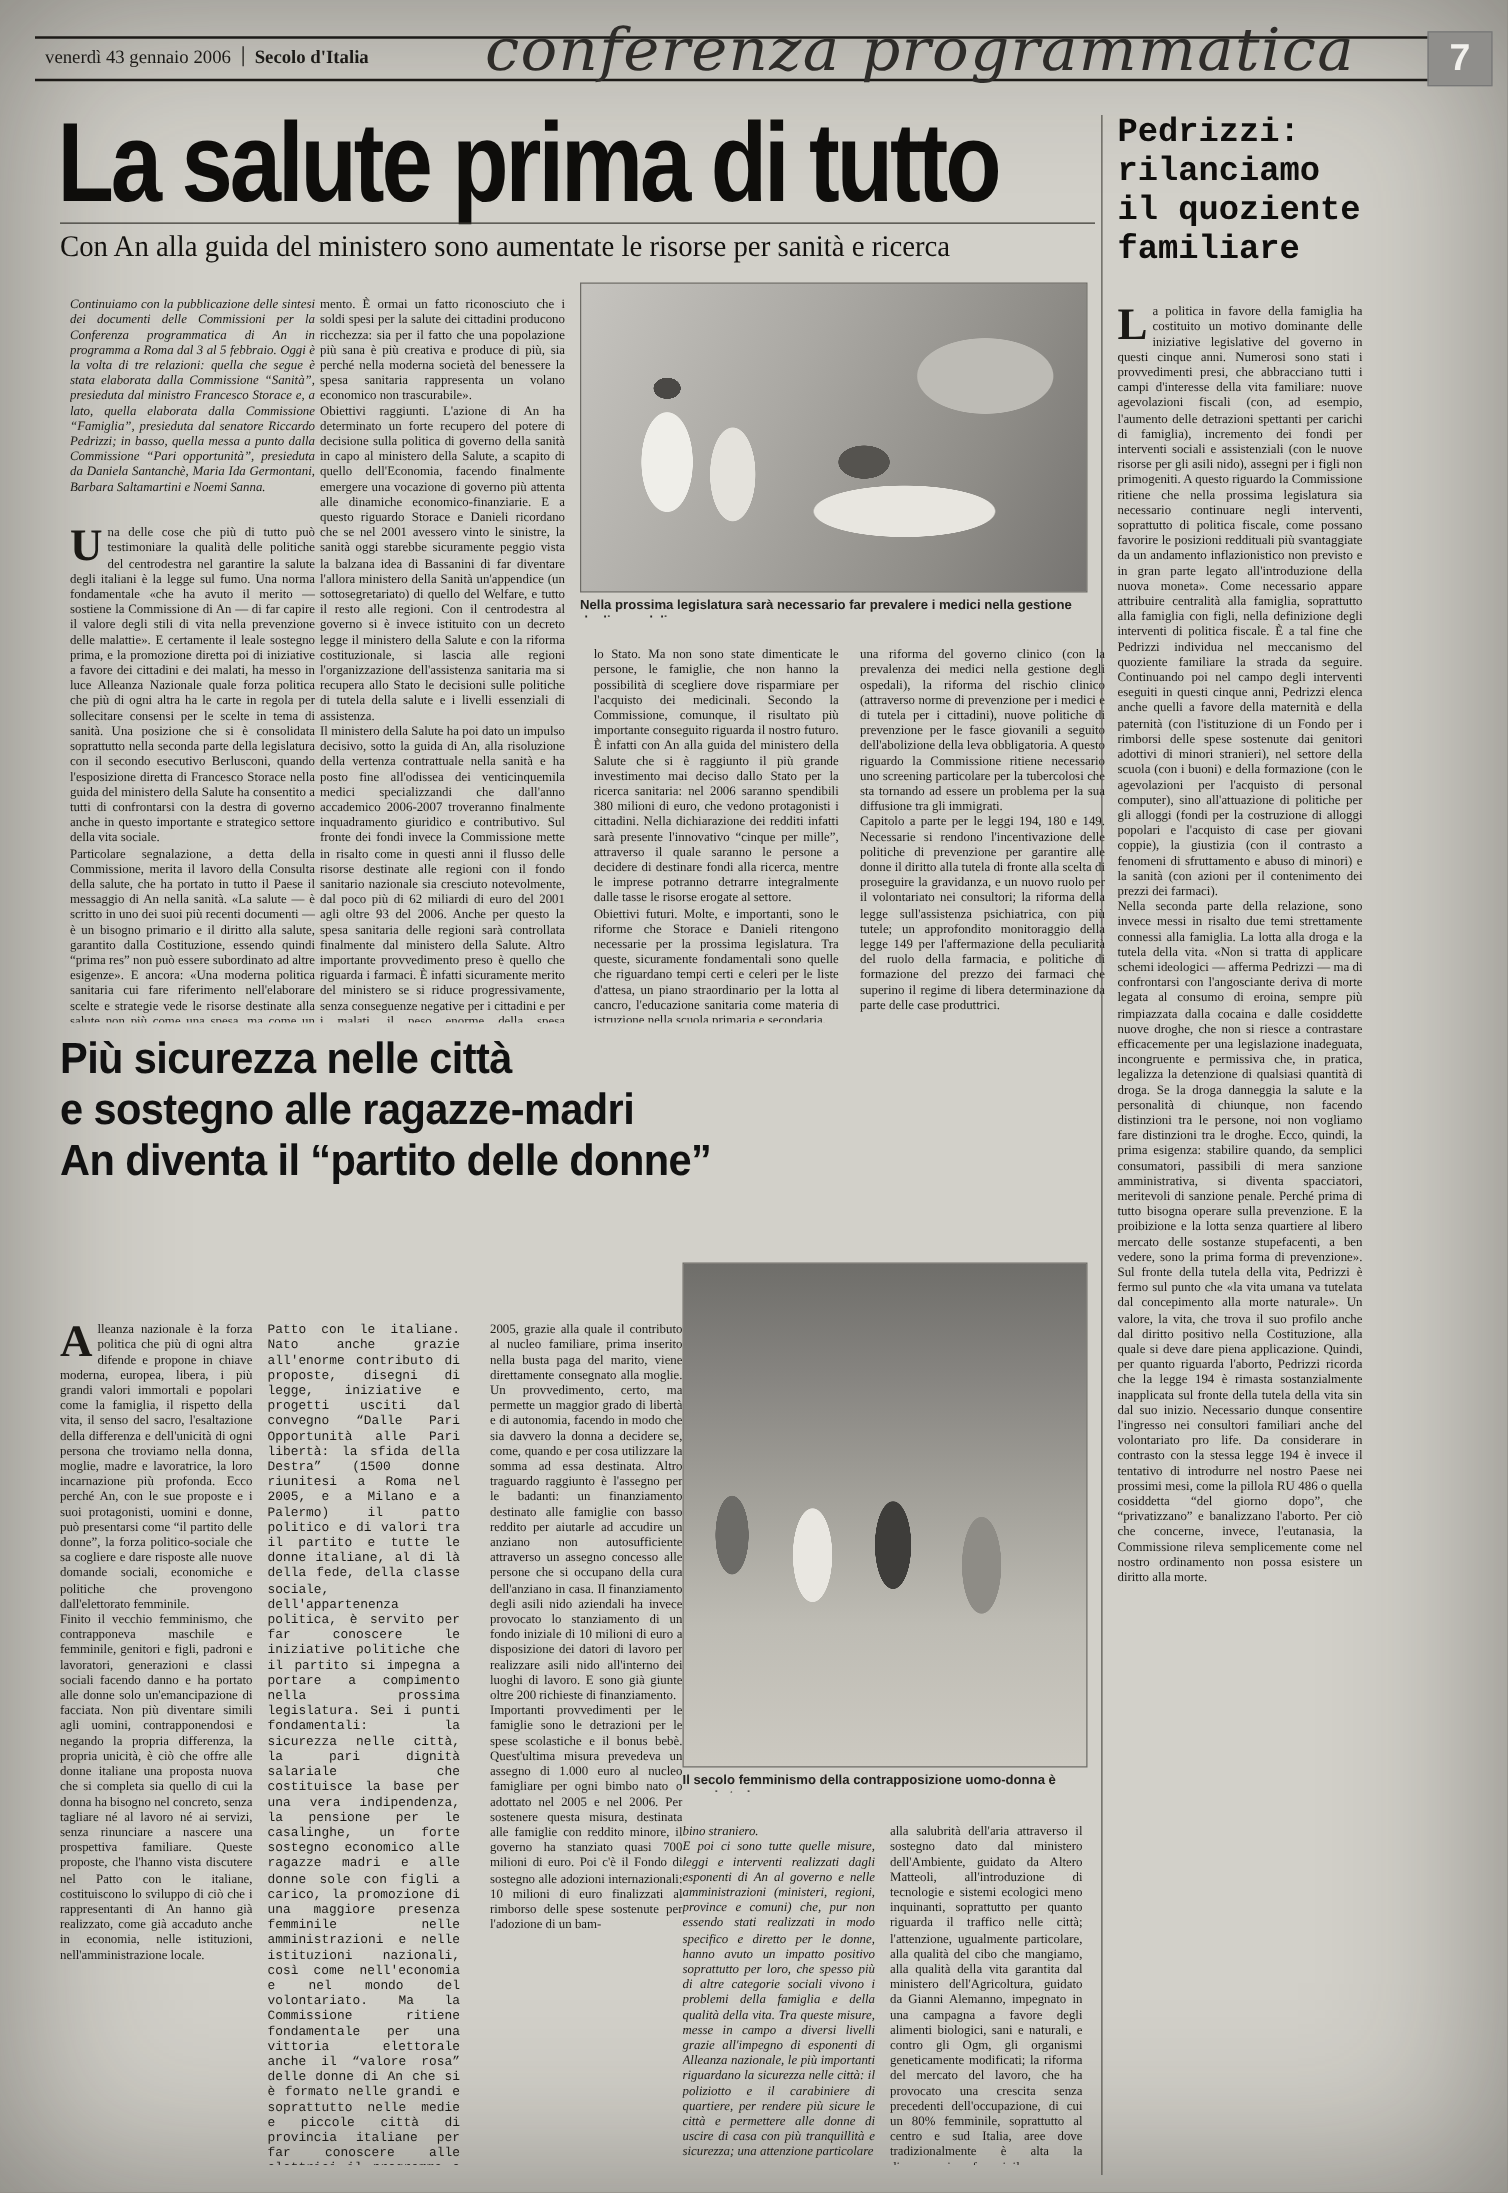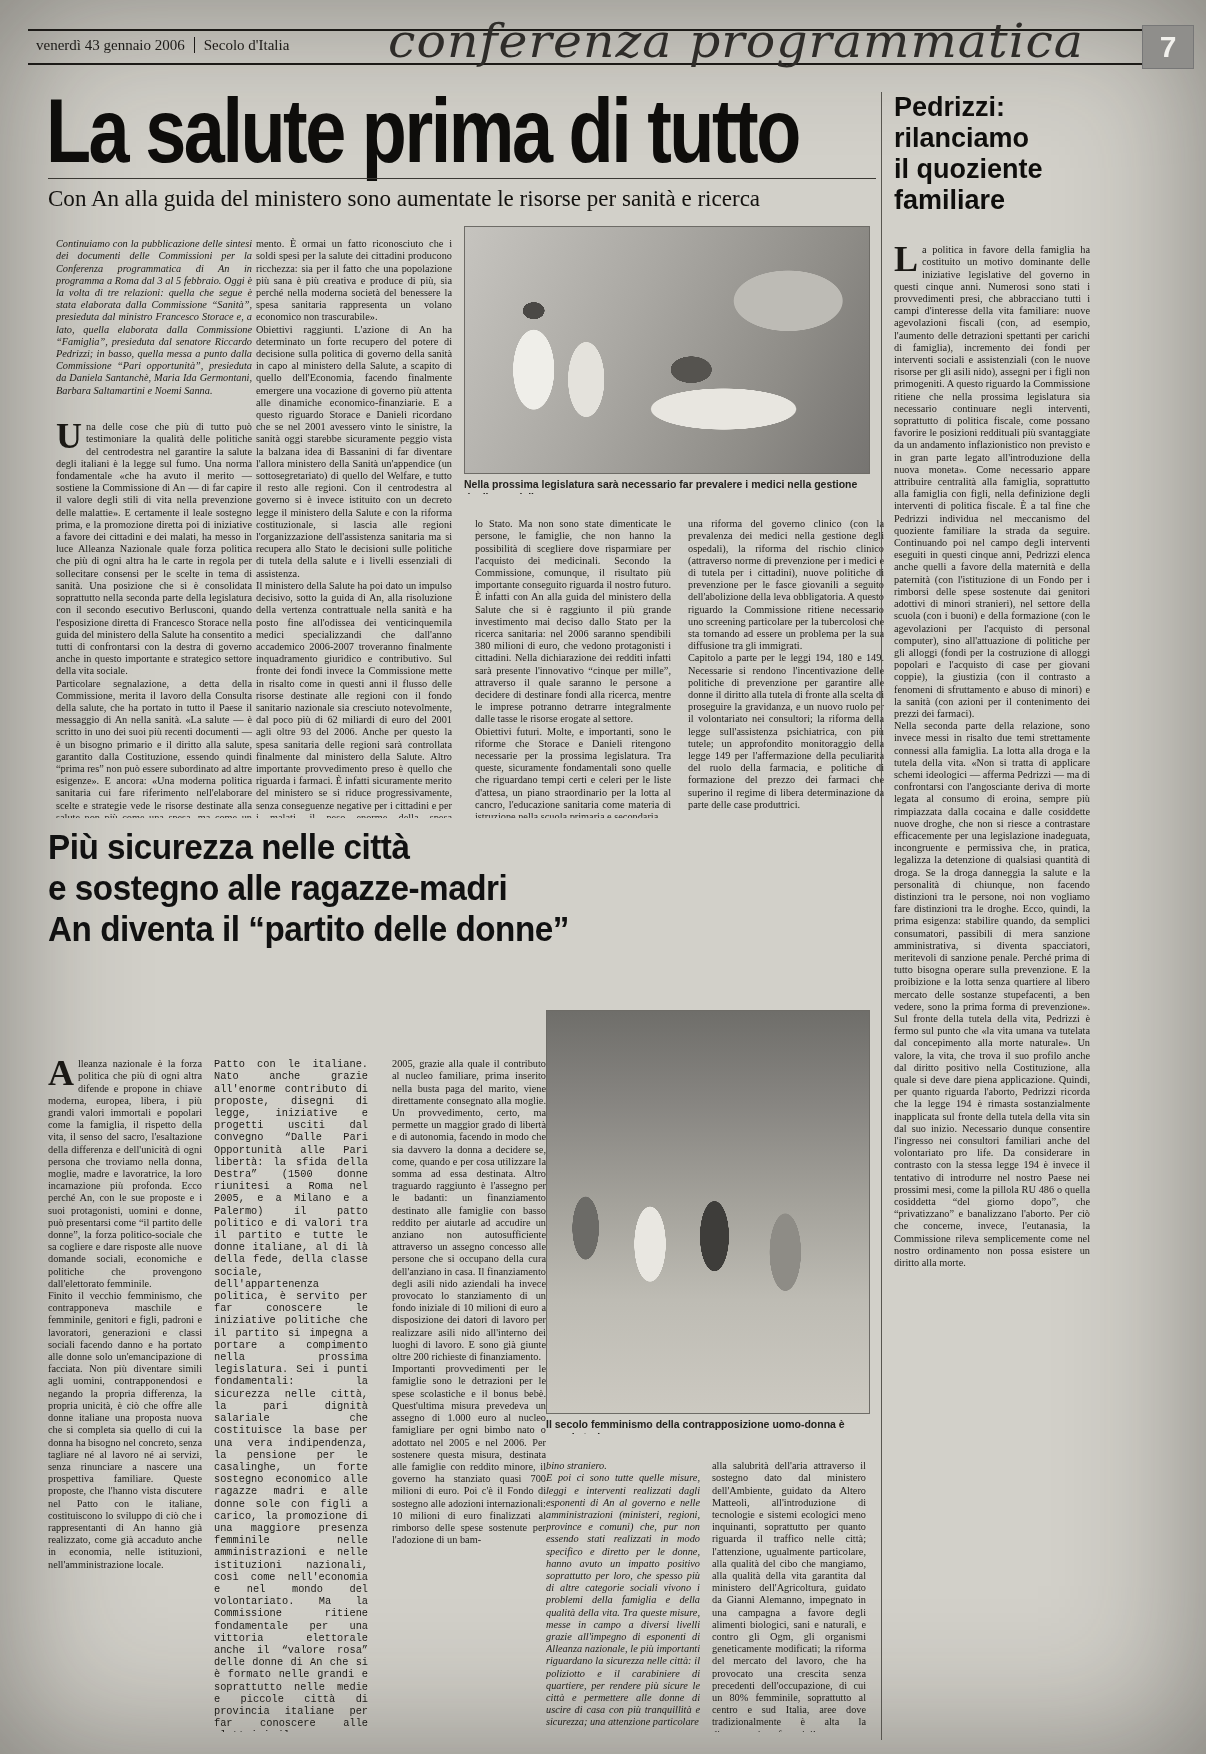--- a/index.html
+++ b/index.html
@@ -6,21 +6,21 @@
   .page{
     position:relative;width:1206px;height:1754px;margin:0 auto;
     background:#d2d0c9;
     box-shadow:inset 0 0 140px rgba(30,28,24,.45);
     font-family:"Liberation Serif",serif;color:#14120f;overflow:hidden;
   }
   .rule{position:absolute;background:#1c1a17;}
   
   .dateline{position:absolute;left:36px;top:37px;font-size:15px;color:#1c1a17;white-space:nowrap;}
   .dateline .sep{display:inline-block;width:1px;height:16px;background:#1c1a17;margin:0 9px;vertical-align:-3px;}
-  .masthead{font-weight:normal;}
+  .masthead{font-weight:bold;}
   .script-title{
     position:absolute;left:388px;top:6px;font-family:"DejaVu Serif",serif;
     font-style:italic;font-size:47px;line-height:70px;color:#2e2c29;letter-spacing:1px;
     transform:scaleX(1.04);transform-origin:left;white-space:nowrap;
   }
   .pagenum-box{
     position:absolute;right:12px;top:25px;width:50px;height:42px;background:#8f8e8b;
     display:flex;align-items:center;justify-content:center;border:1px solid #777;
   }
   .pagenum-box span{color:#f2f1ed;font-family:"Liberation Sans",sans-serif;font-weight:bold;font-size:30px;}
@@ -70,21 +70,21 @@
   .a2-headline{
     position:absolute;left:48px;top:826px;font-family:"Liberation Sans",sans-serif;
     font-weight:bold;font-size:35px;line-height:41px;letter-spacing:-.5px;color:#111;
     white-space:pre-line;transform:scaleX(.95);transform-origin:left;
   }
   .a2-subhead{
     position:absolute;left:48px;top:956px;width:505px;font-size:18.5px;line-height:24px;color:#16140f;
   }
   
   .sb-headline{
-    position:absolute;left:894px;top:92px;width:210px;font-family:Liberation Sans, sans-serif;
+    position:absolute;left:894px;top:92px;width:210px;font-family:Liberation Mono, monospace;
     font-weight:bold;font-size:27px;line-height:31px;color:#0f0e0c;white-space:pre-line;
   }
 </style>
 </head>
 <body>
 
 <div class="page">
 
   <div class="rule" style="left:28px;top:29px;width:1152px;height:2px;"></div>
   <div class="rule" style="left:28px;top:63px;width:1152px;height:2px;"></div>

